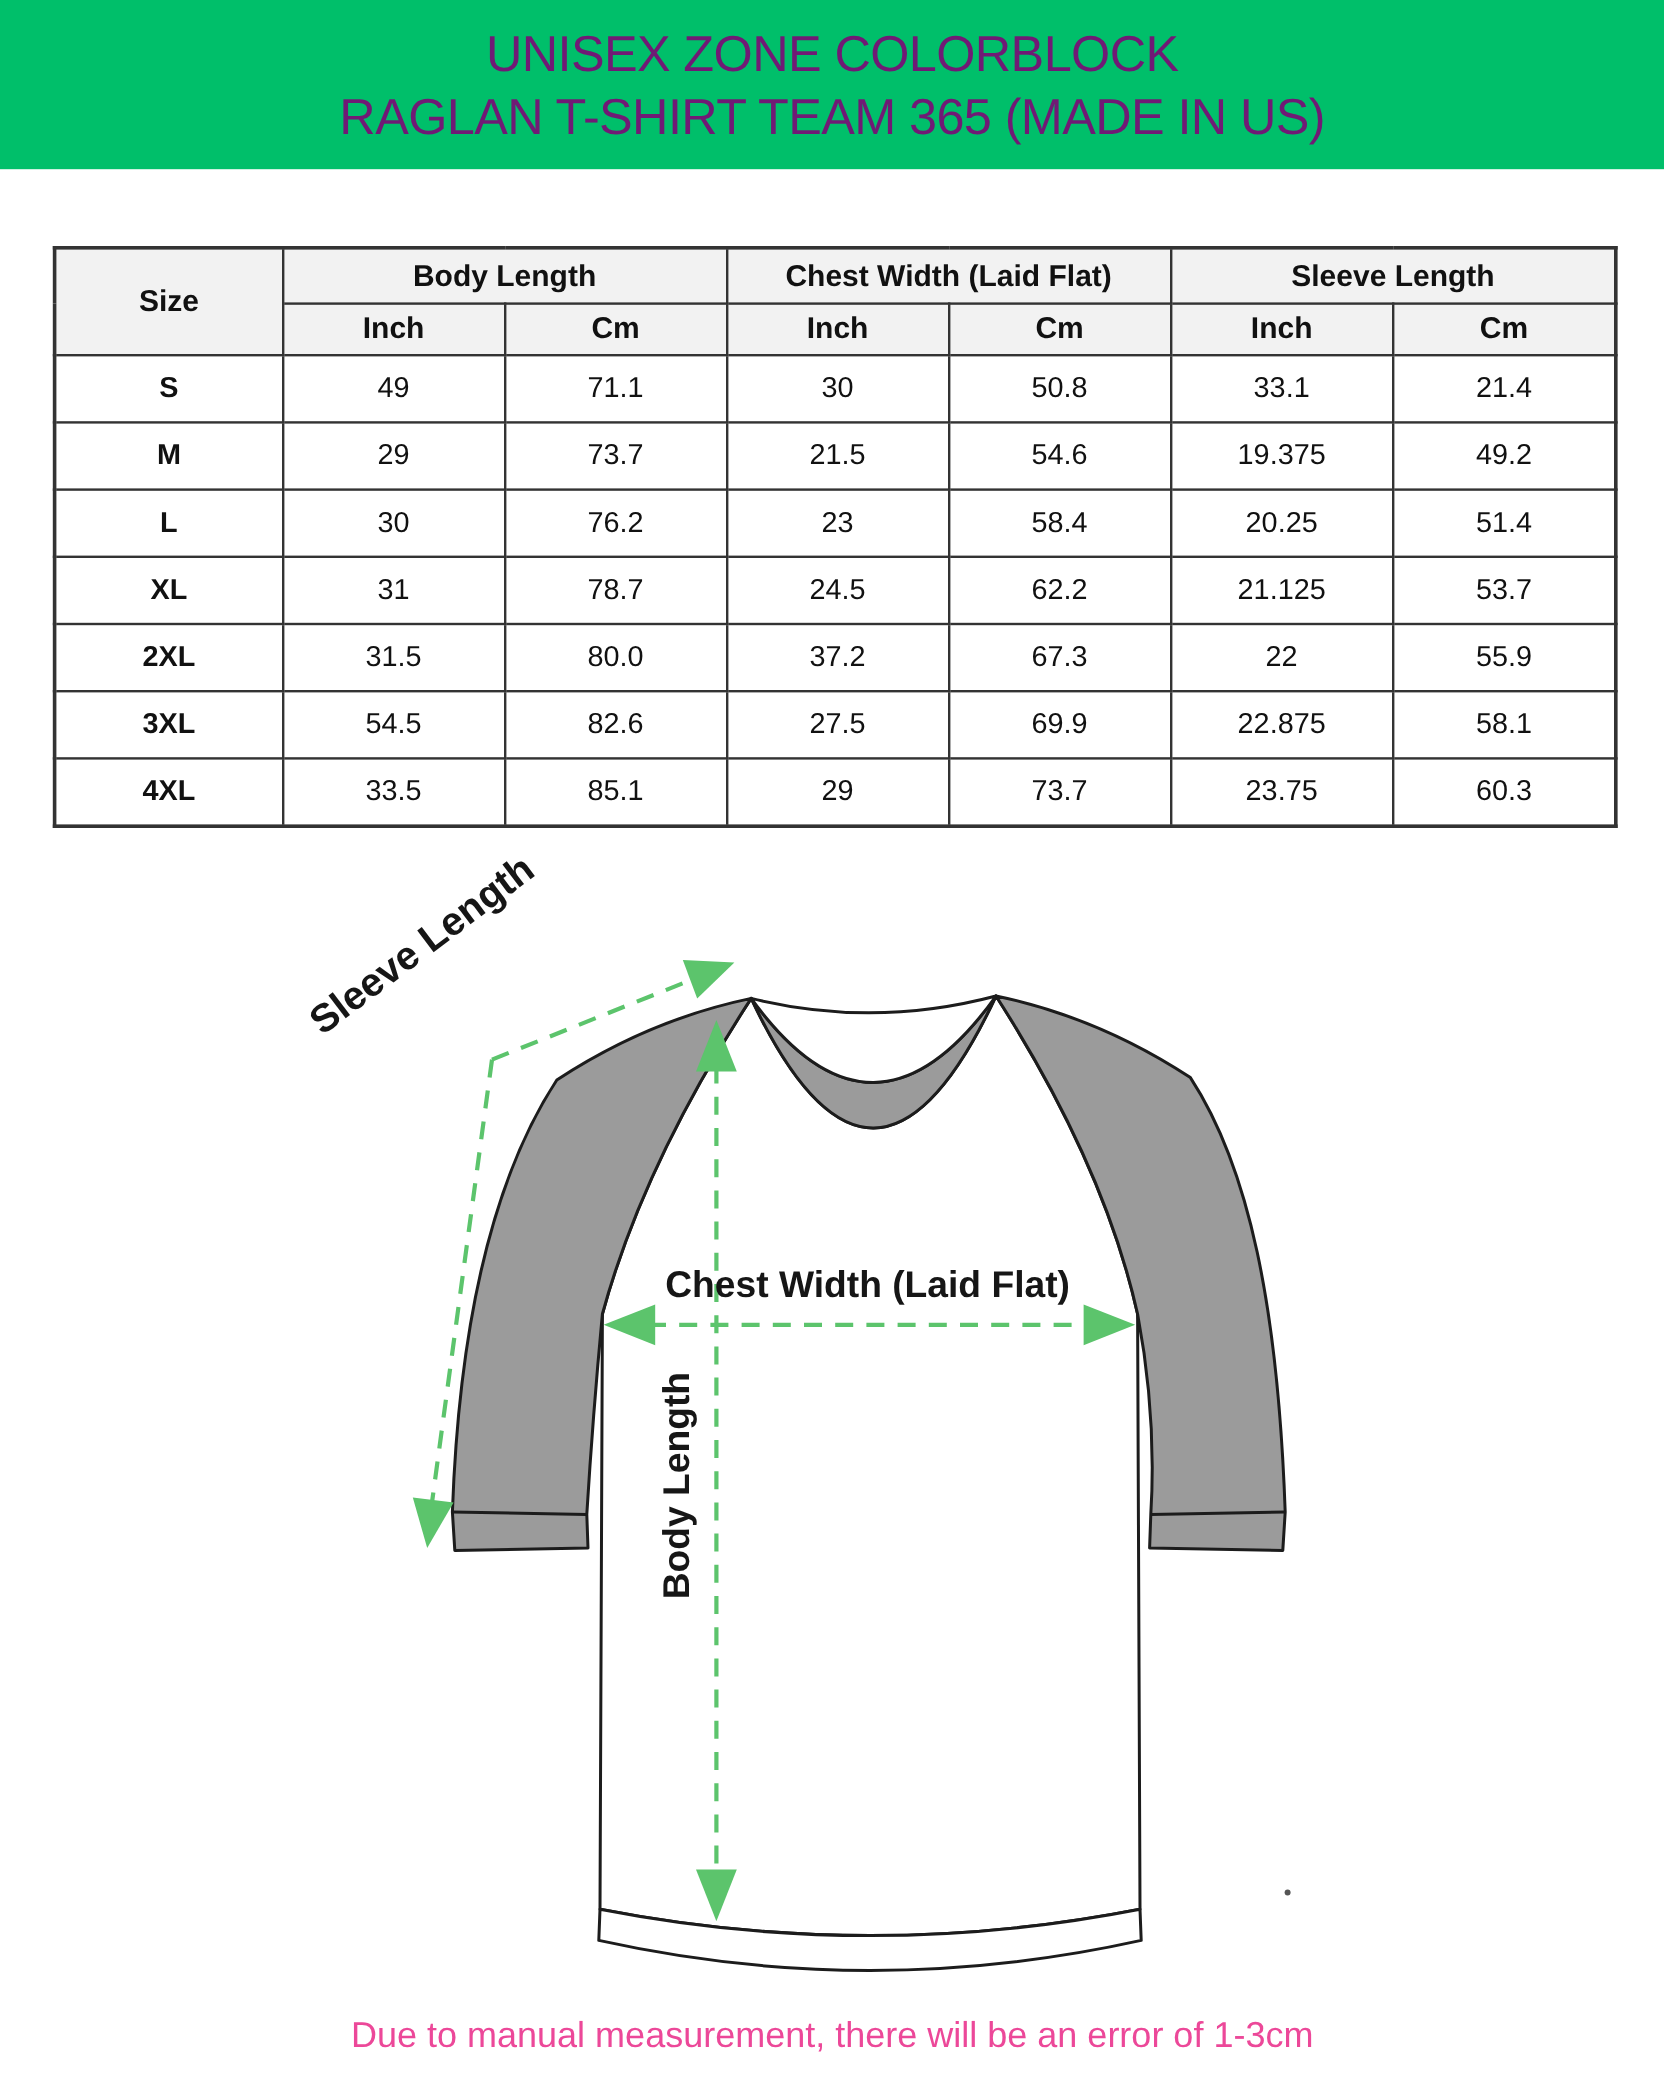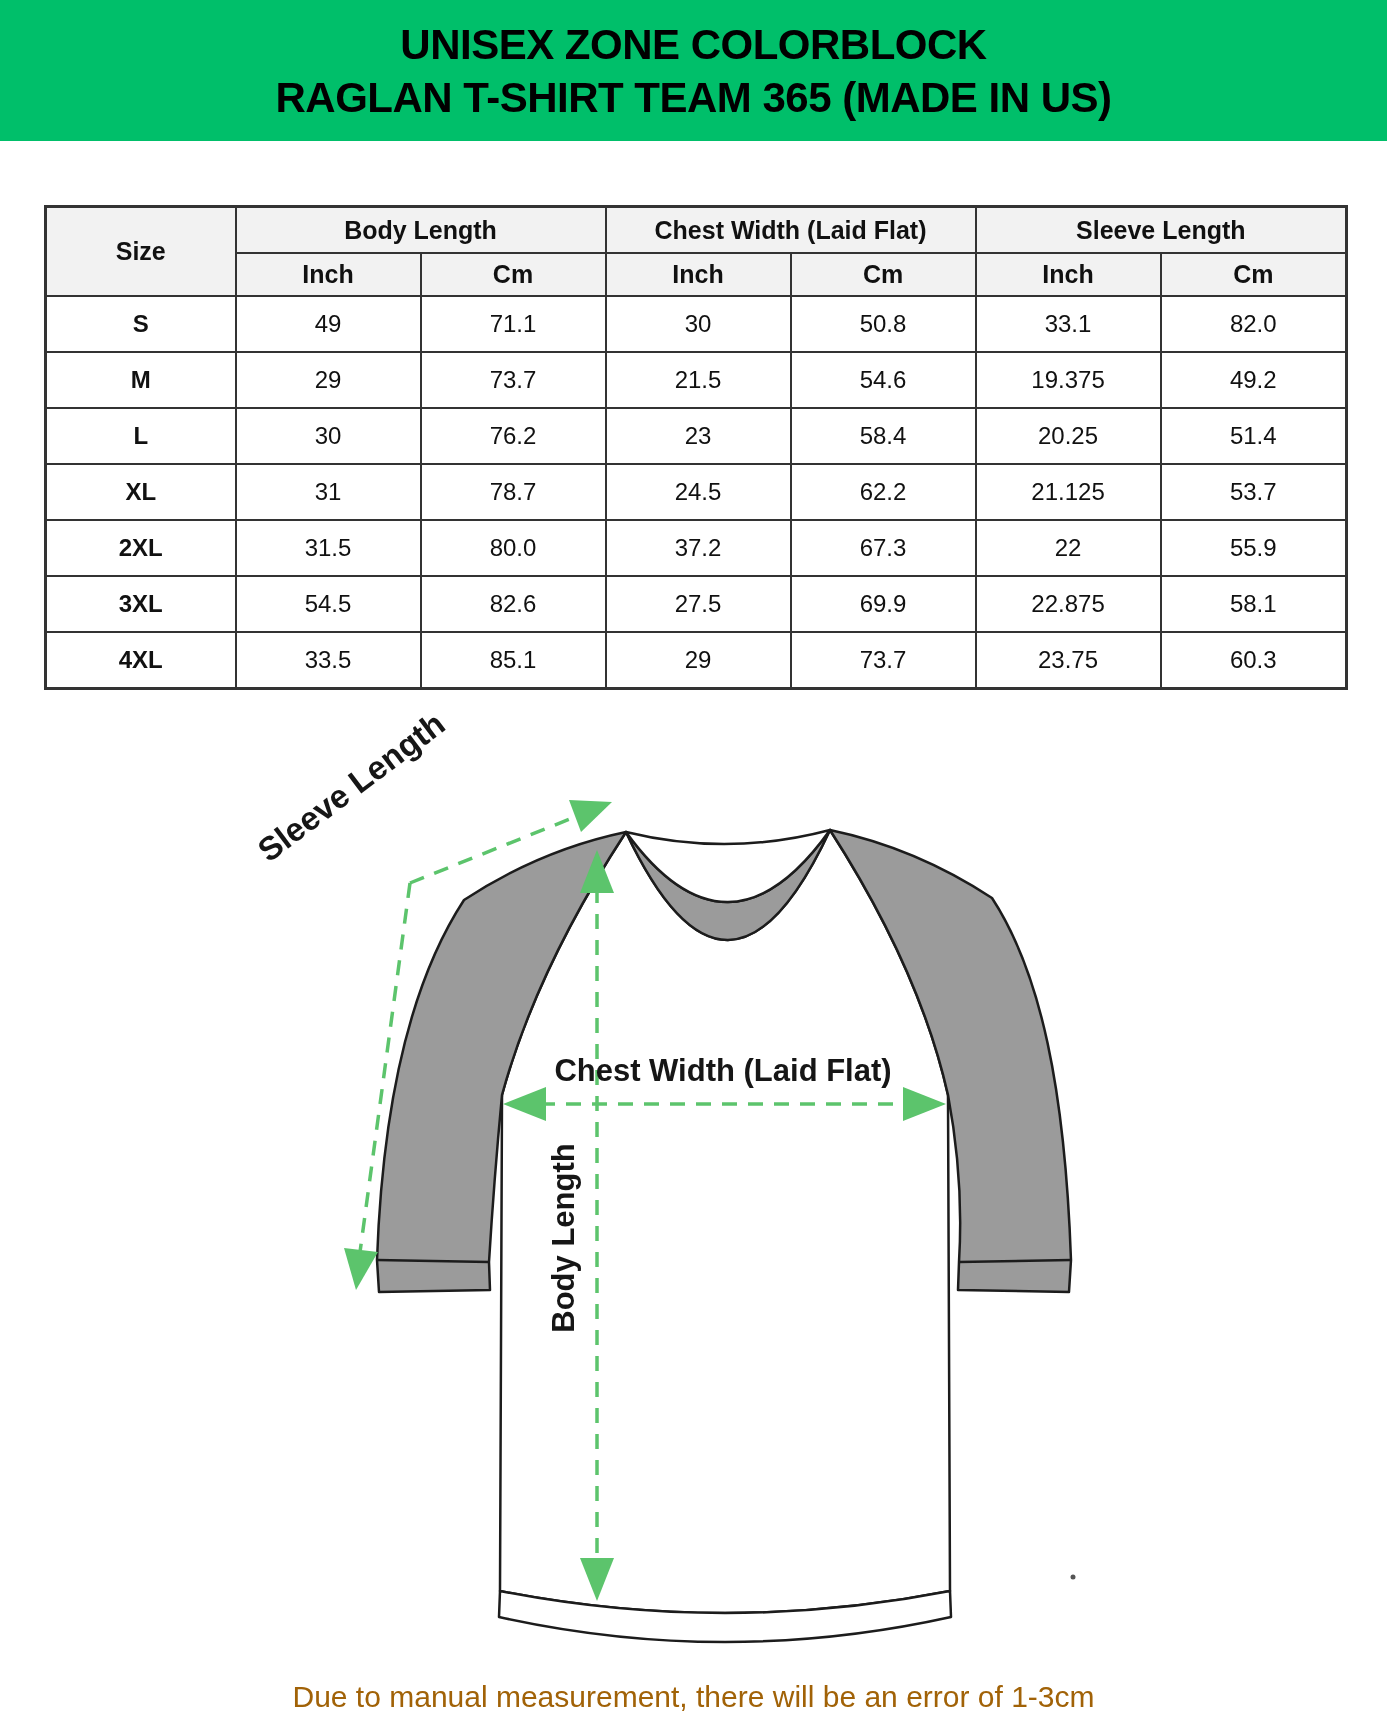--- a/index.html
+++ b/index.html
@@ -7,21 +7,21 @@
     width:1387px;height:1736px;position:relative;background:#ffffff;
     font-family:"Liberation Sans", sans-serif;
   }
   
   .banner{
     position:absolute;top:0;left:0;width:1387px;height:141px;
     background:#00BF6A;display:flex;flex-direction:column;
     align-items:center;justify-content:center;
   }
   .banner .line{
-    color:#000000;font-weight:700;font-size:42px;line-height:53px;
+    color:#701a75;font-weight:400;font-size:42px;line-height:53px;
     letter-spacing:-0.5px;text-align:center;white-space:nowrap;
   }
   
   table.size-table{
     position:absolute;left:44px;top:205px;width:1301px;
     border-collapse:collapse;table-layout:fixed;
     border:3px solid #333333;
   }
   table.size-table th, table.size-table td{
     border:2px solid #333333;text-align:center;vertical-align:middle;
@@ -32,21 +32,21 @@
   tr.unit-row th{height:41px;font-size:24px;margin-left:48px;}
   table.size-table tbody td{height:54px;background:#ffffff;font-size:24px;font-weight:400;}
   table.size-table tbody td.size-col{font-weight:700;}
   
   .diagram{position:absolute;left:0;top:660px;width:1387px;height:1040px;}
   .diagram svg{display:block;}
   .meas-label{font-family:"Liberation Sans", sans-serif;font-weight:700;fill:#161616;}
   
   .footnote{
     position:absolute;left:0;top:1680px;width:1387px;text-align:center;
-    font-size:30px;font-weight:400;color:#a16207;
+    font-size:30px;font-weight:400;color:#ec4899;
   }
 </style>
 </head>
 <body>
 
 <div class="banner">
   <div class="line">UNISEX ZONE COLORBLOCK</div>
   <div class="line">RAGLAN T-SHIRT TEAM 365 (MADE IN US)</div>
 </div>
 
@@ -77,21 +77,21 @@
     </tr>
   </thead>
   <tbody>
     <tr>
       <td class="size-col">S</td>
       <td>49</td>
       <td>71.1</td>
       <td>30</td>
       <td>50.8</td>
       <td>33.1</td>
-      <td>82.0</td>
+      <td>21.4</td>
     </tr>
     <tr>
       <td class="size-col">M</td>
       <td>29</td>
       <td>73.7</td>
       <td>21.5</td>
       <td>54.6</td>
       <td>19.375</td>
       <td>49.2</td>
     </tr>

